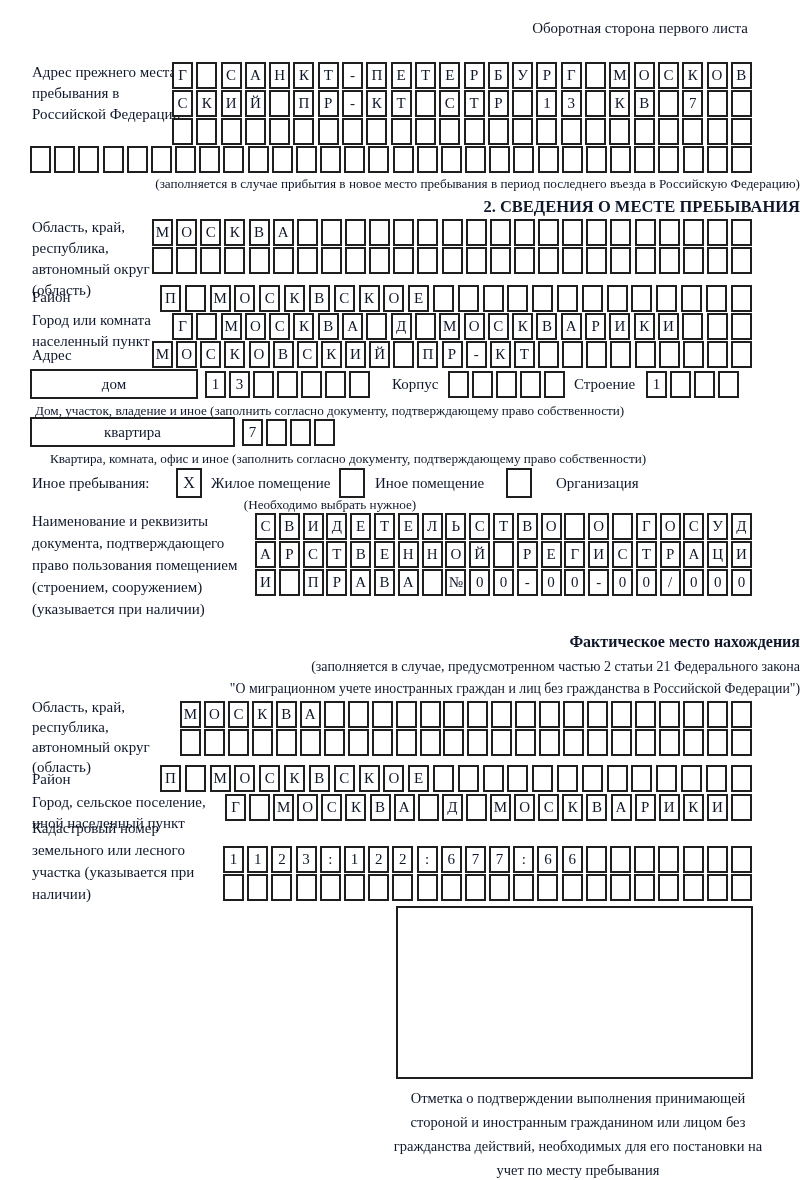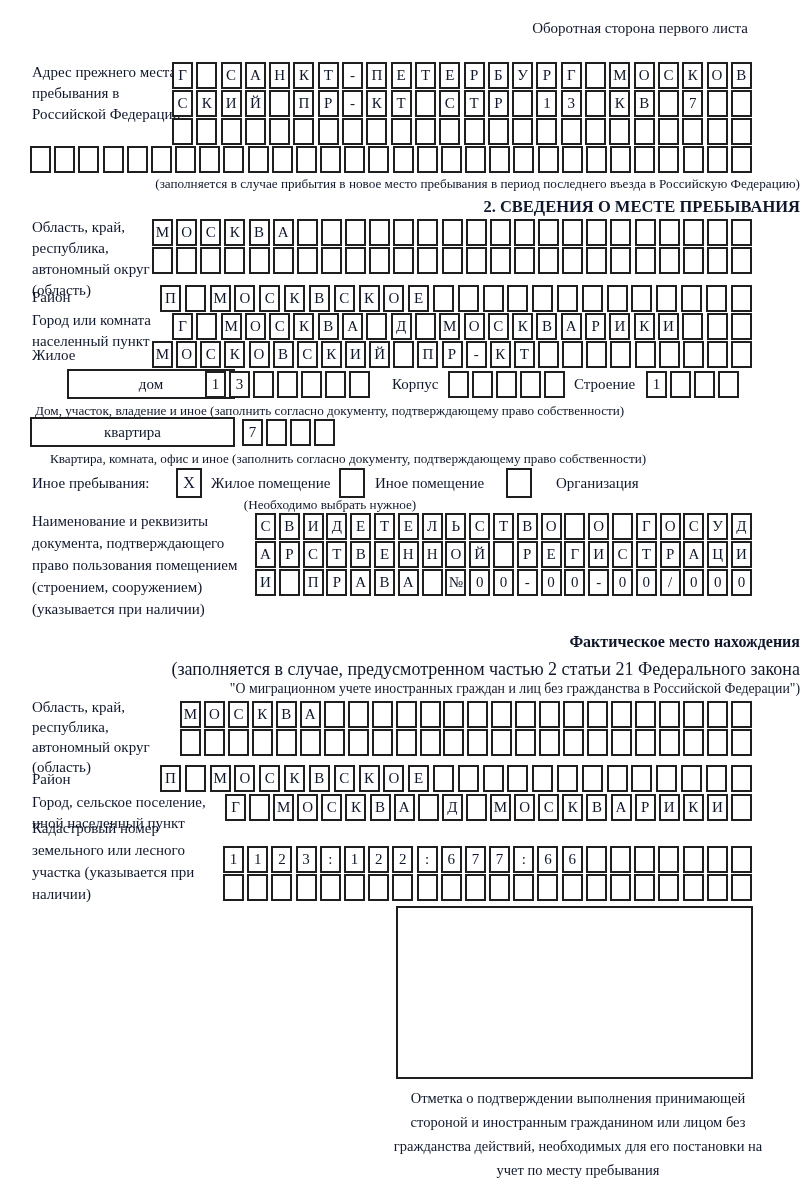--- a/index.html
+++ b/index.html
@@ -253,21 +253,21 @@
       <span class="cell">А</span>
       <span class="cell">Р</span>
       <span class="cell">И</span>
       <span class="cell">К</span>
       <span class="cell">И</span>
       <span class="cell"></span>
       <span class="cell"></span>
       <span class="cell"></span>
     </div>
 
-  <div class="abs lbl" style="left:32px;top:345px;">Жилое</div>
+  <div class="abs lbl" style="left:32px;top:345px;">Адрес</div>
   <div class="cellrow" style="left:152px;top:341px;width:600px;">
       <span class="cell">М</span>
       <span class="cell">О</span>
       <span class="cell">С</span>
       <span class="cell">К</span>
       <span class="cell">О</span>
       <span class="cell">В</span>
       <span class="cell">С</span>
       <span class="cell">К</span>
       <span class="cell">И</span>
@@ -282,21 +282,21 @@
       <span class="cell"></span>
       <span class="cell"></span>
       <span class="cell"></span>
       <span class="cell"></span>
       <span class="cell"></span>
       <span class="cell"></span>
       <span class="cell"></span>
       <span class="cell"></span>
     </div>
 
-  <div class="widebox" style="left:30px;top:369px;width:168px;margin-left:37px;">дом</div>
+  <div class="widebox" style="left:30px;top:369px;width:168px;">дом</div>
   <div class="cellrow gapped" style="left:205px;top:371px;">
       <span class="cell">1</span>
       <span class="cell">3</span>
       <span class="cell"></span>
       <span class="cell"></span>
       <span class="cell"></span>
       <span class="cell"></span>
       <span class="cell"></span>
     </div>
   <div class="abs lbl" style="left:392px;top:374px;">Корпус</div>
@@ -399,21 +399,21 @@
       <span class="cell">-</span>
       <span class="cell">0</span>
       <span class="cell">0</span>
       <span class="cell">/</span>
       <span class="cell">0</span>
       <span class="cell">0</span>
       <span class="cell">0</span>
     </div>
 
   <div class="abs bold center" style="top:633px;font-size:16px;">Фактическое место нахождения</div>
-  <div class="abs note center" style="top:659px;font-size:18px;">(заполняется в случае, предусмотренном частью 2 статьи 21 Федерального закона</div>
+  <div class="abs note center" style="top:659px;font-size:14px;">(заполняется в случае, предусмотренном частью 2 статьи 21 Федерального закона</div>
   <div class="abs note center" style="top:681px;font-size:13.8px;">"О миграционном учете иностранных граждан и лиц без гражданства в Российской Федерации")</div>
 
   <div class="abs lbl" style="left:32px;top:697px;width:148px;line-height:20px;">Область, край, республика, автономный округ (область)</div>
   <div class="cellrow" style="left:180px;top:701px;width:572px;">
       <span class="cell">М</span>
       <span class="cell">О</span>
       <span class="cell">С</span>
       <span class="cell">К</span>
       <span class="cell">В</span>
       <span class="cell">А</span>

